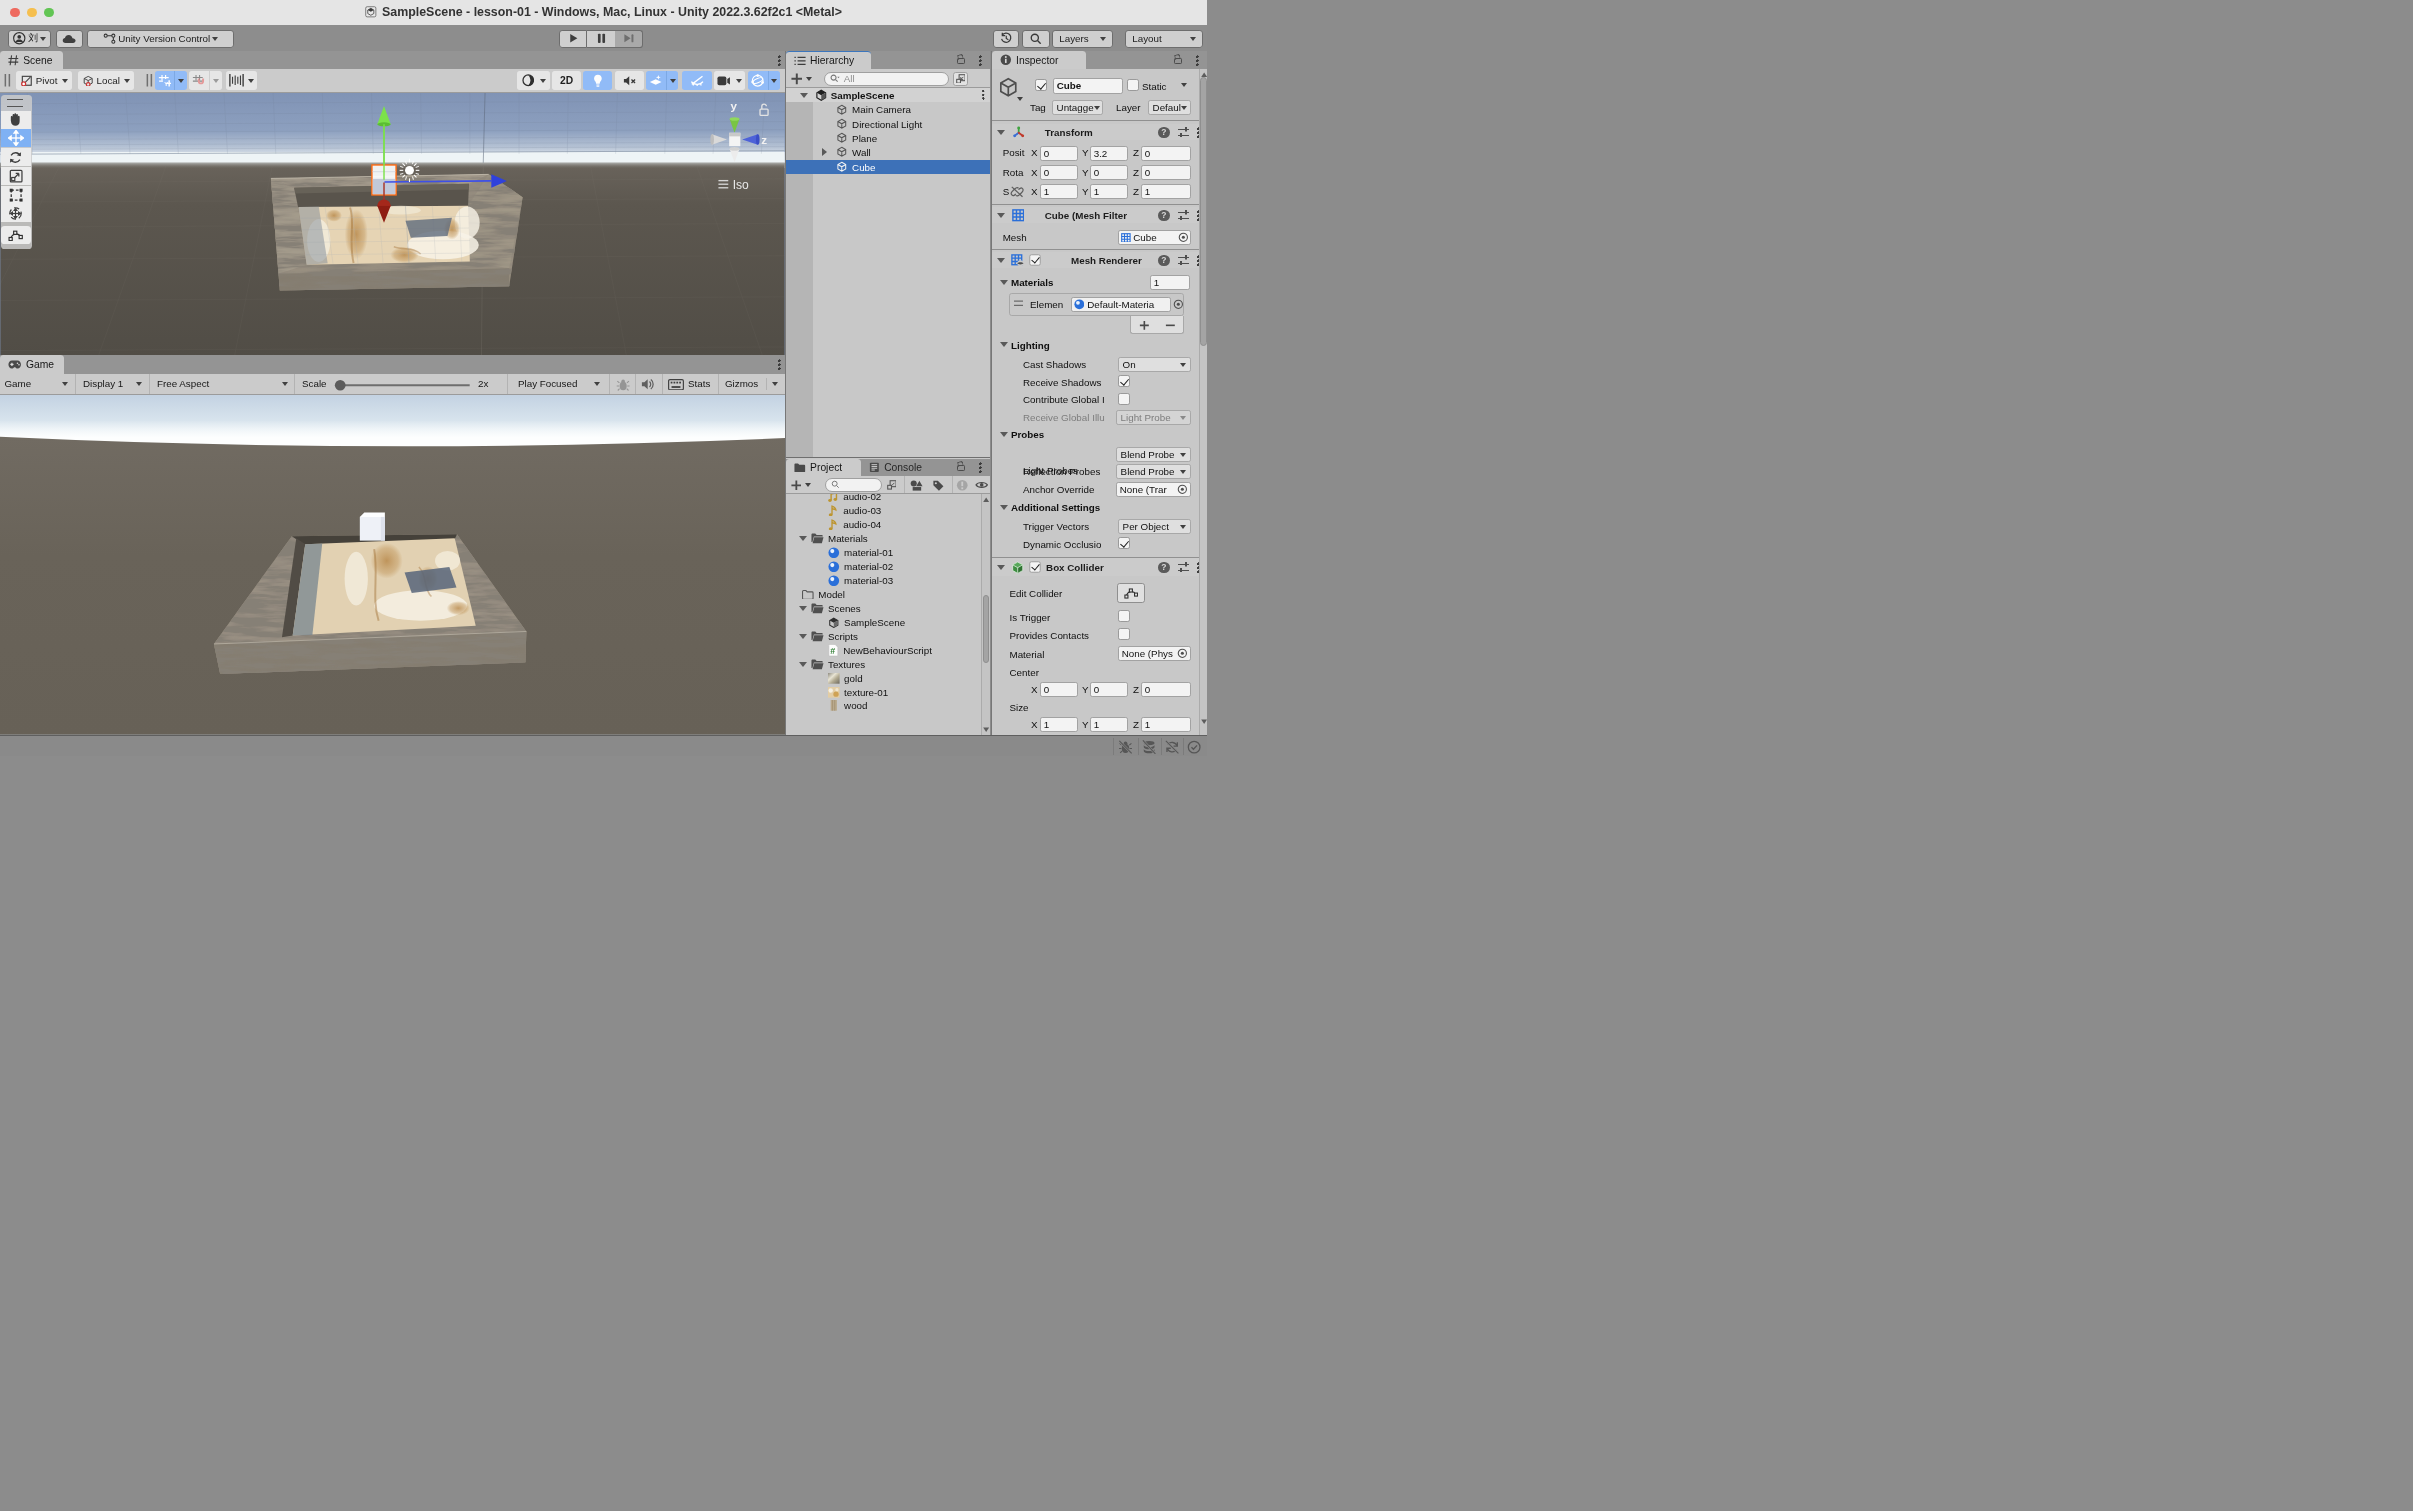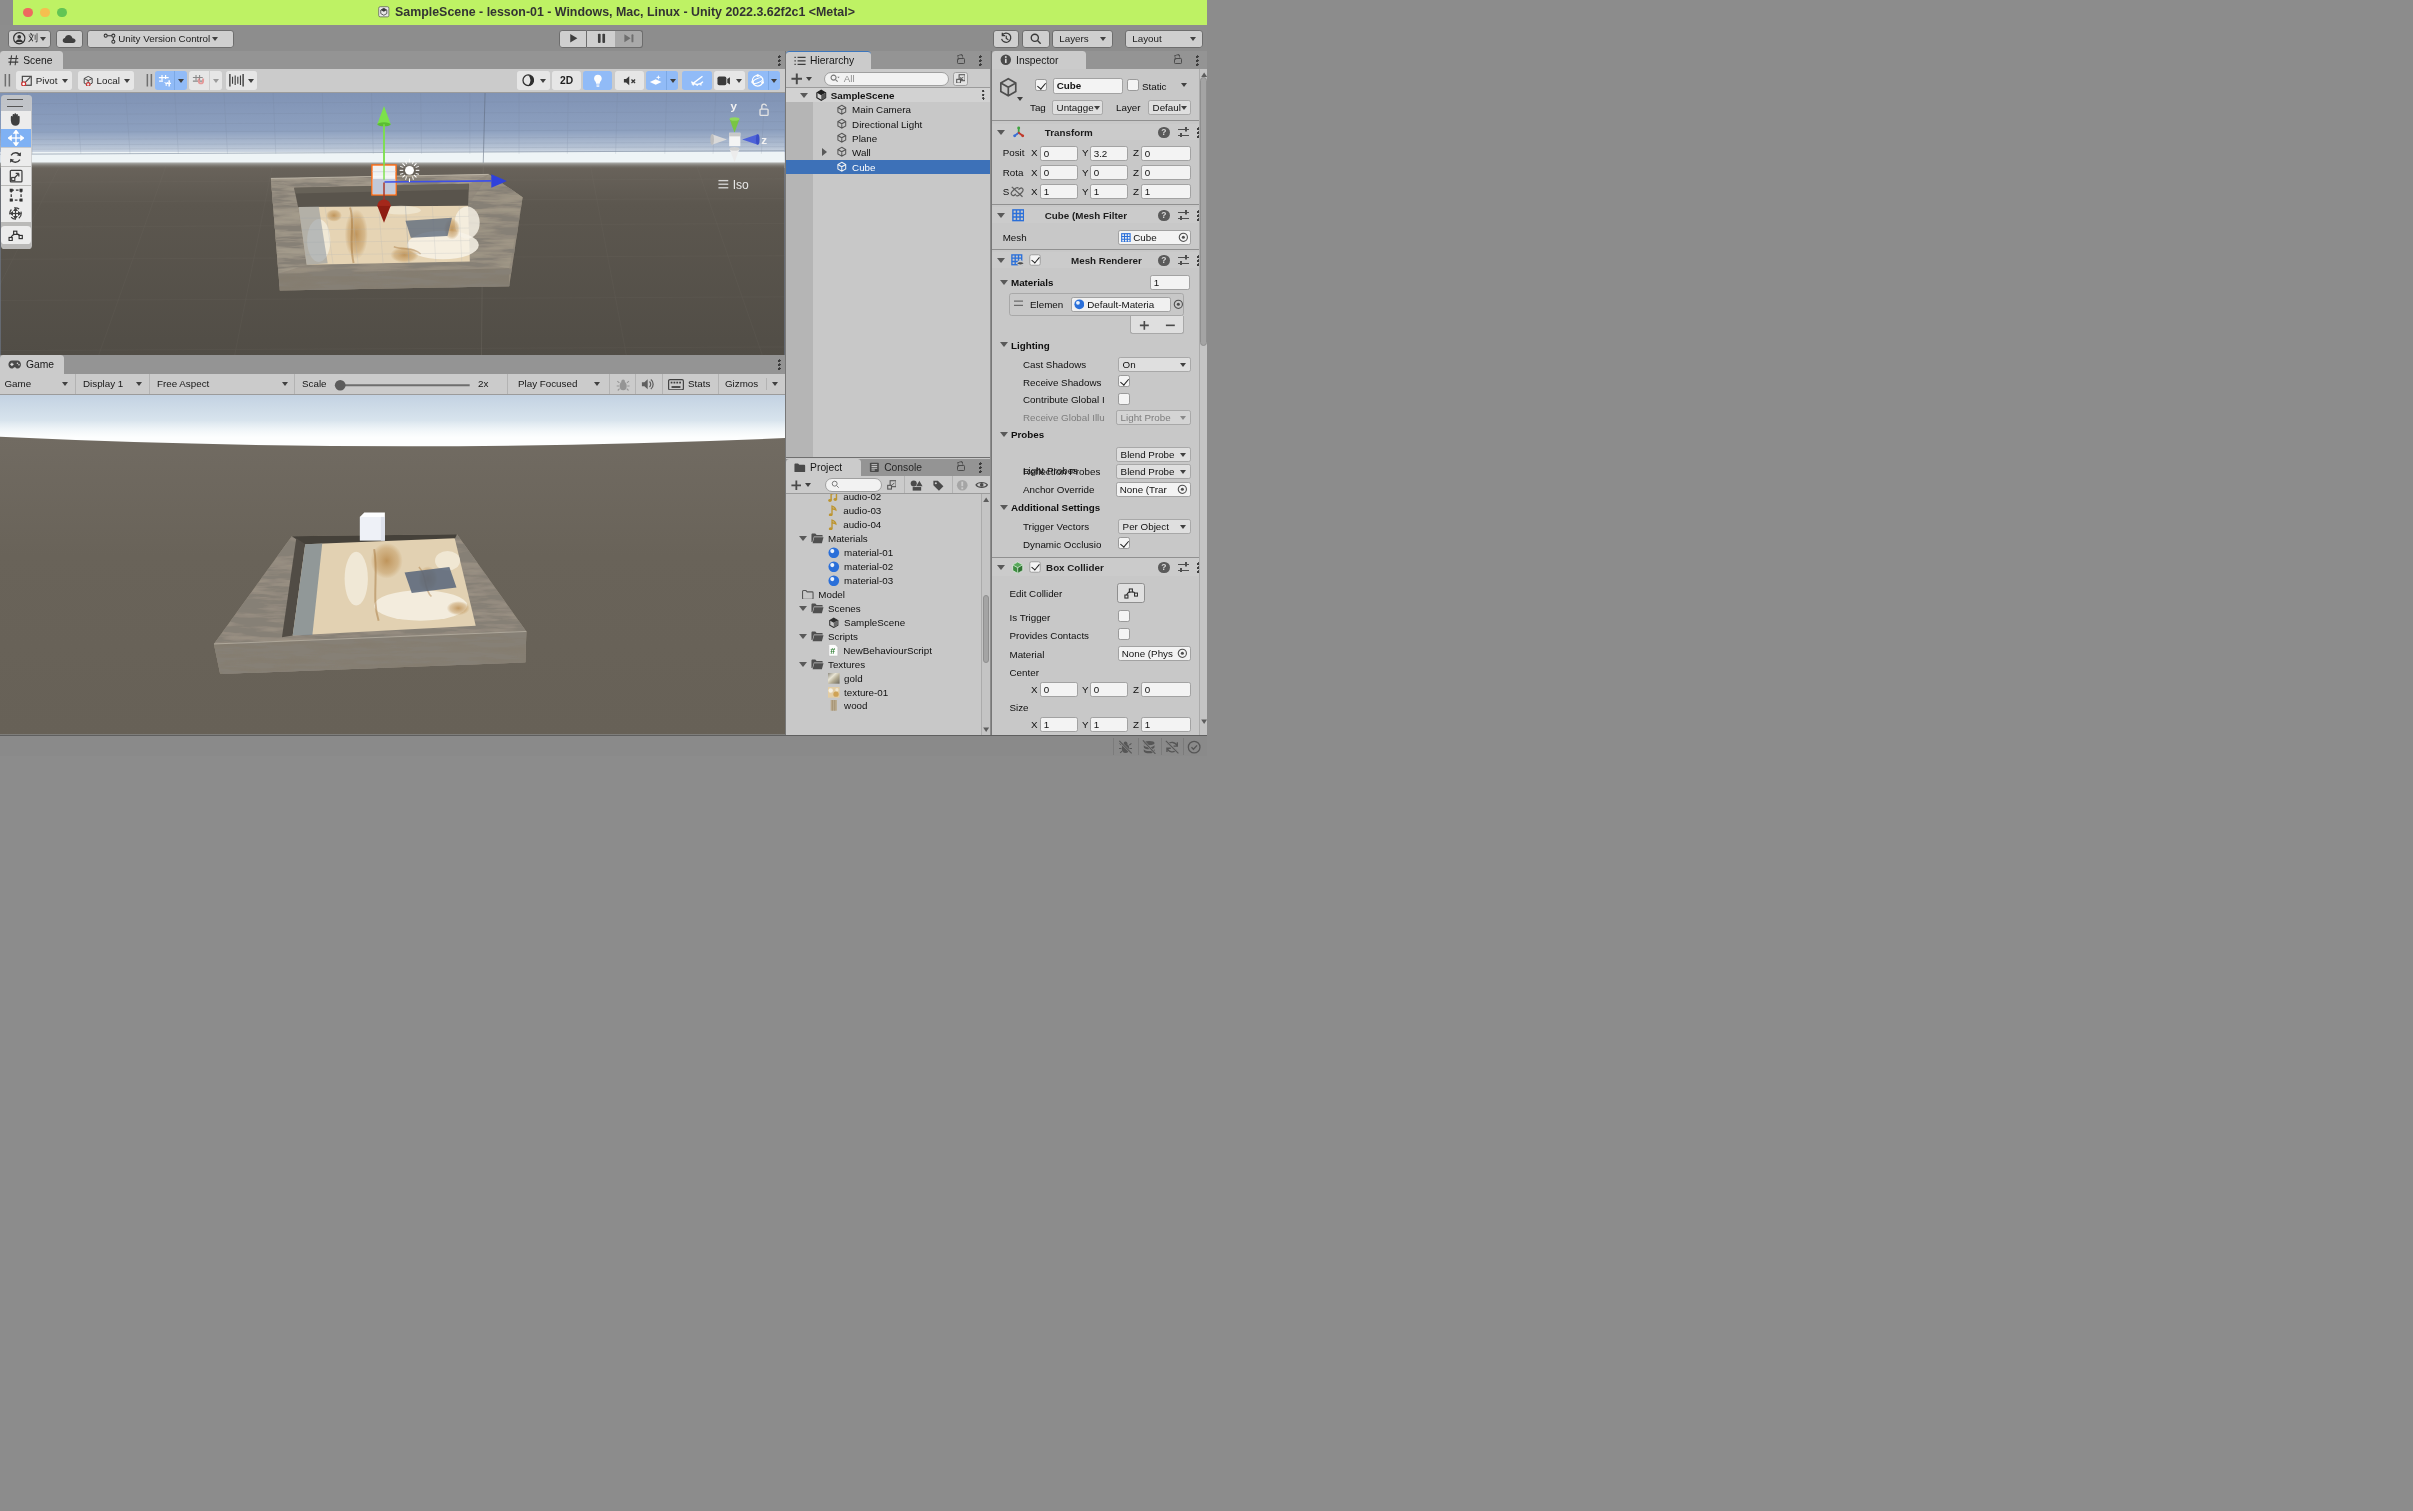--- a/index.html
+++ b/index.html
@@ -1,21 +1,21 @@
 <!DOCTYPE html>
 <html style="font-size:14.3px"><head>
 <meta charset="utf-8">
 <style>
   html,body{margin:0;padding:0;background:#8c8c8c;}
   body{width:1207px;height:756px;overflow:hidden;}
   #app{position:relative;width:1207px;height:756px;font-family:"Liberation Sans",sans-serif;
        -webkit-font-smoothing:antialiased;color:#1c1c1c;overflow:hidden;background:#8c8c8c;}
   .abs{position:absolute;}
   
-  #titlebar{left:13px;top:0;width:1207px;height:25px;background:#bef264;}
+  #titlebar{left:0;top:0;width:1207px;height:25px;background:#e5e5e5;}
   .tl{position:absolute;top:7.6px;width:9.8px;height:9.8px;border-radius:50%;}
   #title{position:absolute;top:4.9px;left:0;width:1207px;text-align:center;font-size:12.4px;font-weight:bold;color:#333333;}
   #toolbar{left:0;top:25px;width:1207px;height:26px;background:#8d8d8d;}
   .tbtn{position:absolute;top:4.5px;height:18px;background:#cfcfcf;border:0.9px solid #6d6d6d;border-radius:3.1px;
         display:flex;align-items:center;justify-content:center;font-size:9.8px;color:#202020;box-sizing:border-box;}
   .tbtn.dis{background:#a9a9a9;}
   .caret{width:0;height:0;border-left:3.6px solid transparent;border-right:3.6px solid transparent;border-top:4.5px solid #404040;display:inline-block;}
   .caret.sm{border-left-width:3.1px;border-right-width:3.1px;border-top-width:4px;}
   
   .tabstrip{background:#949494;}

